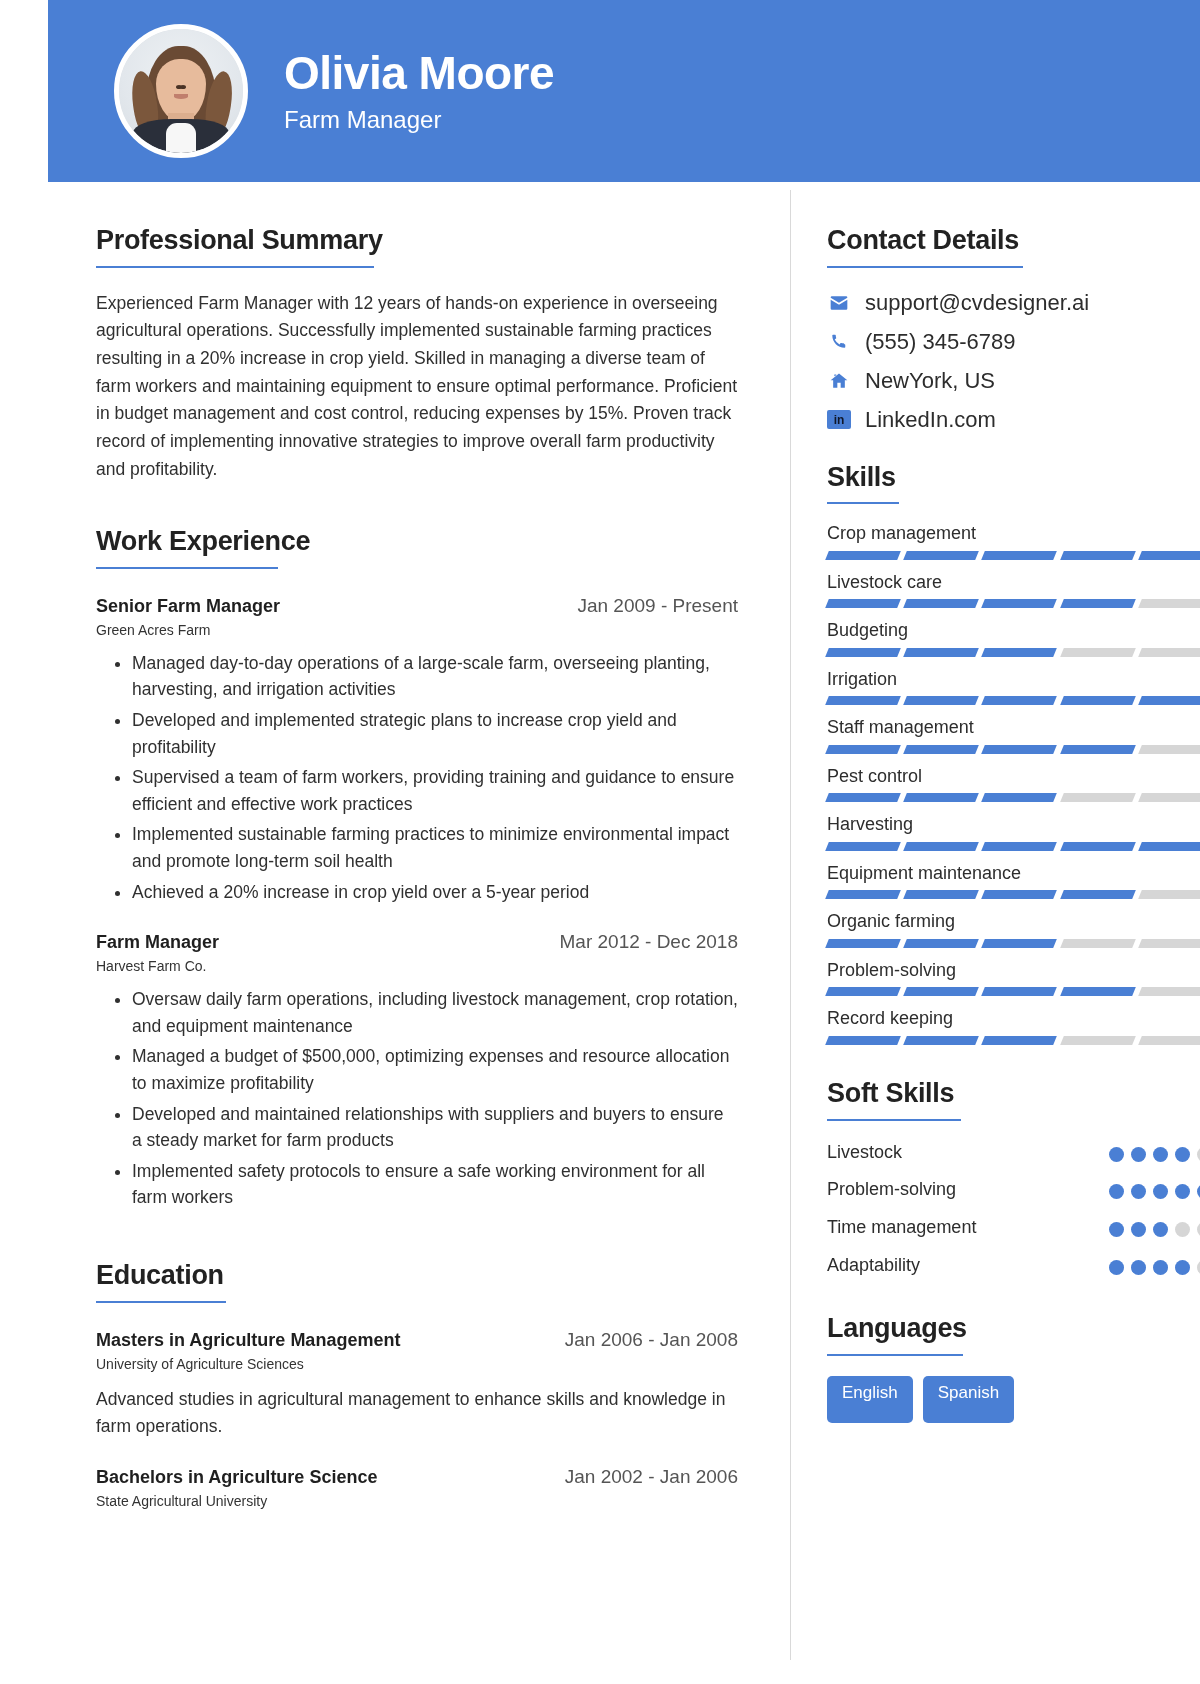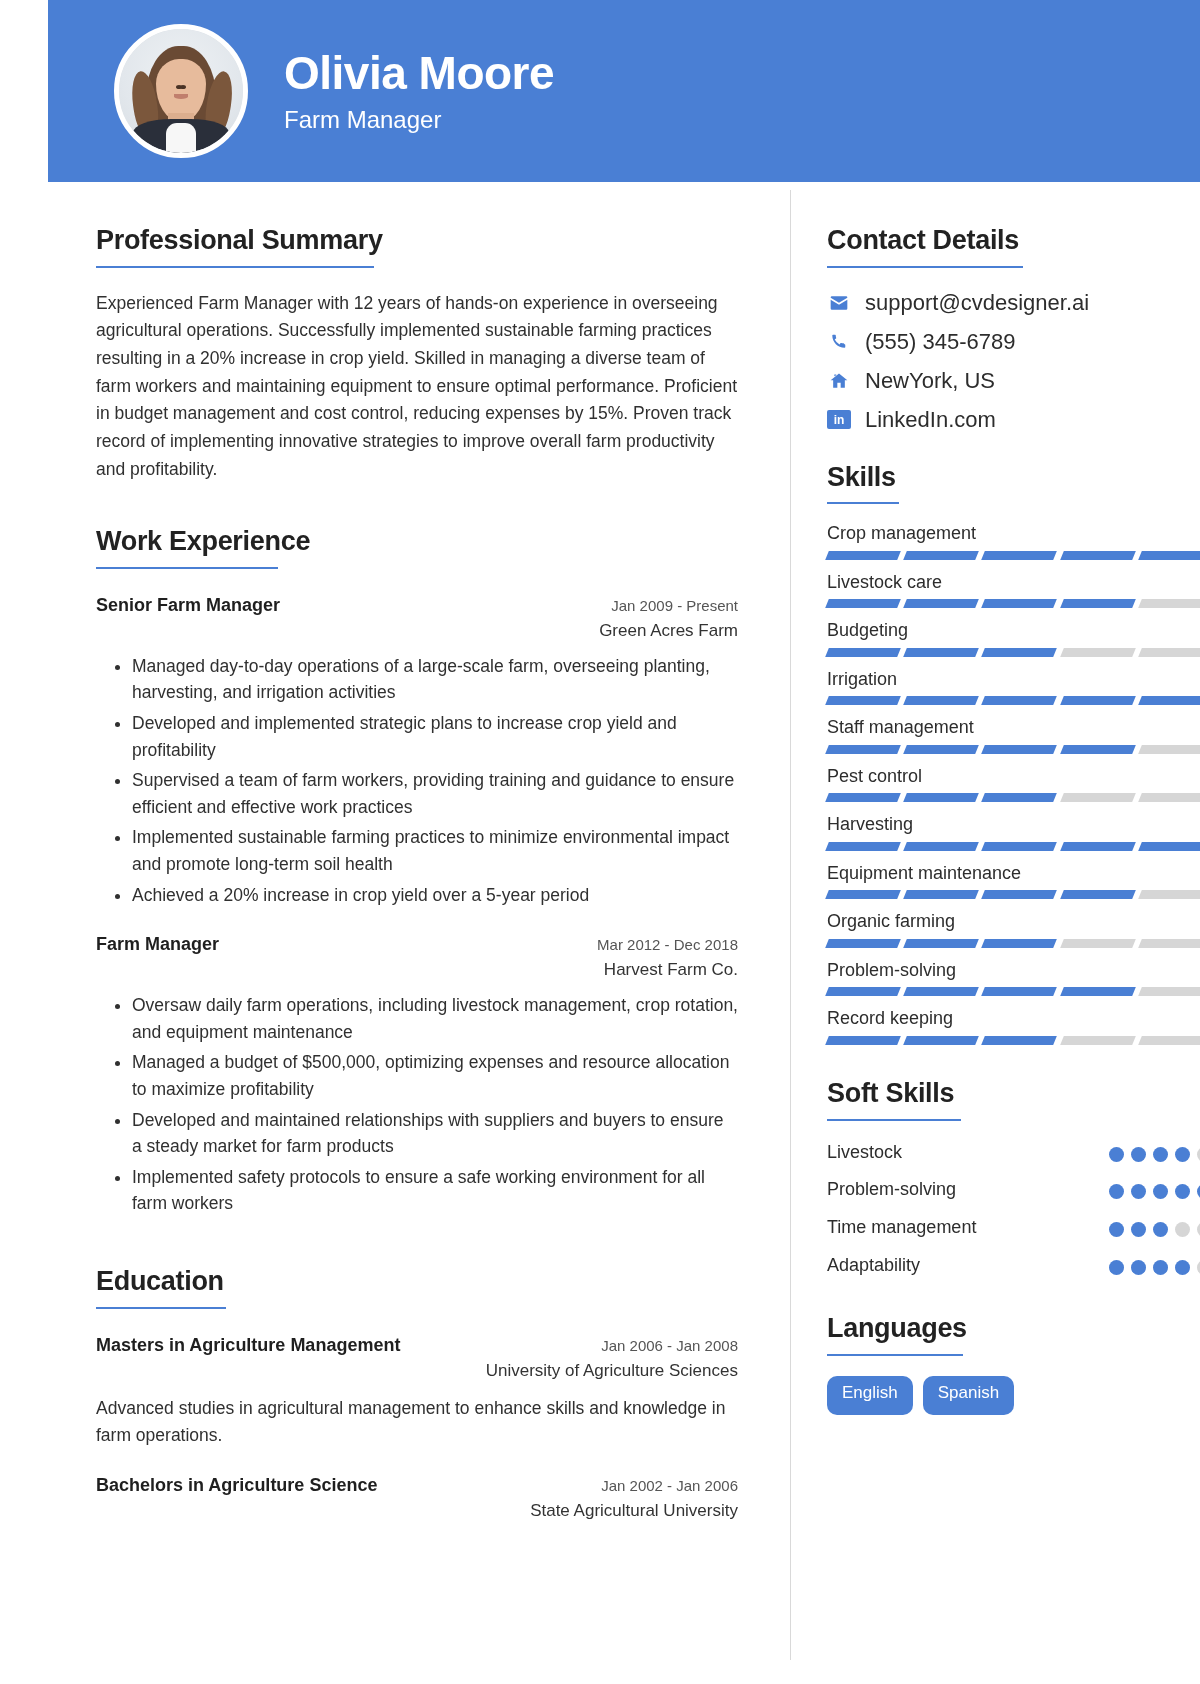--- a/index.html
+++ b/index.html
@@ -185,30 +185,29 @@
     display: flex;
     align-items: baseline;
     justify-content: space-between;
   }
   .entry-role {
     font-size: 18px;
     font-weight: 700;
     color: #1f1f1f;
   }
   .entry-date {
-    font-size: 15px;
+    font-size: 19px;
     color: #555555;
     white-space: nowrap;
     padding-left: 14px;
   }
   .entry-org {
-    font-size: 17px;
+    font-size: 14px;
     color: #333333;
     margin-top: 5px;
-    text-align: right;
   }
   .bullets {
     margin-top: 12px;
     padding-left: 36px;
   }
   .bullets li {
     font-size: 17.5px;
     line-height: 1.52;
     color: #303030;
     margin-bottom: 4px;
@@ -294,29 +293,29 @@
   .lang-tags {
     margin-top: 20px;
     display: flex;
     gap: 10px;
     flex-wrap: wrap;
   }
   .lang-tag {
     background: #4a7fd4;
     color: #ffffff;
     font-size: 17px;
-    padding: 7px 15px 12px 15px;
-    border-radius: 10px;
+    padding: 7px 15px 20px 15px;
+    border-radius: 5px;
   }
 
   .li-badge {
     width: 27px; height: 19px;
     background: #4a7fd4;
     border-radius: 2px;
-    color: #ffffff;
+    color: #0f172a;
     font-size: 12px;
     font-weight: 700;
     display: flex;
     align-items: center;
     justify-content: center;
     line-height: 1;
   }
 </style>
 </head>
 <body>

